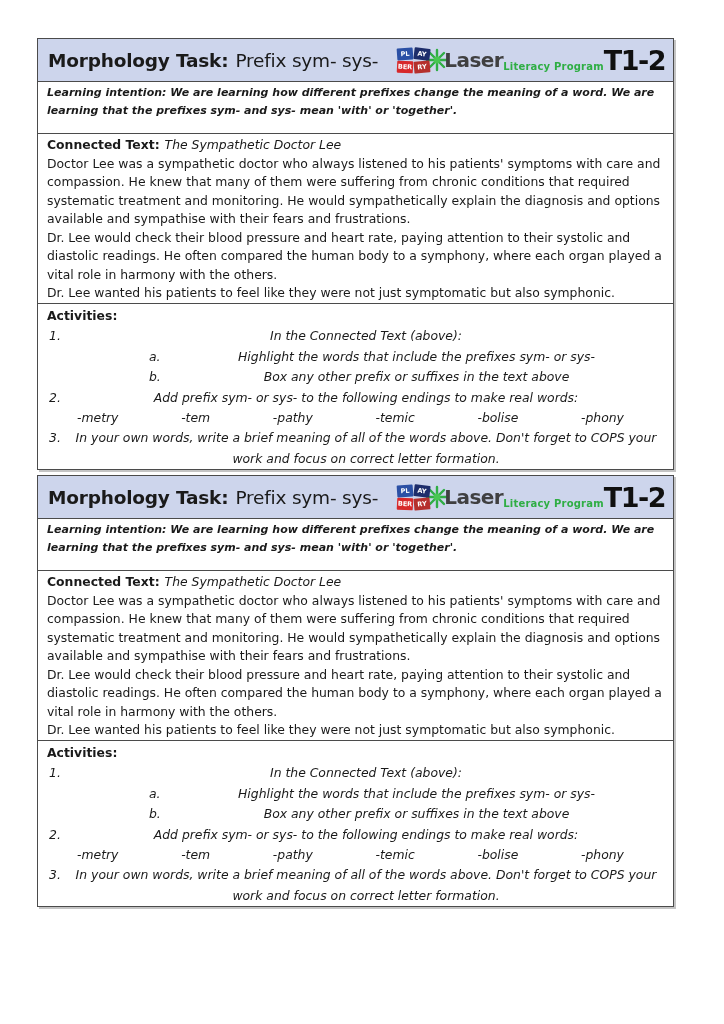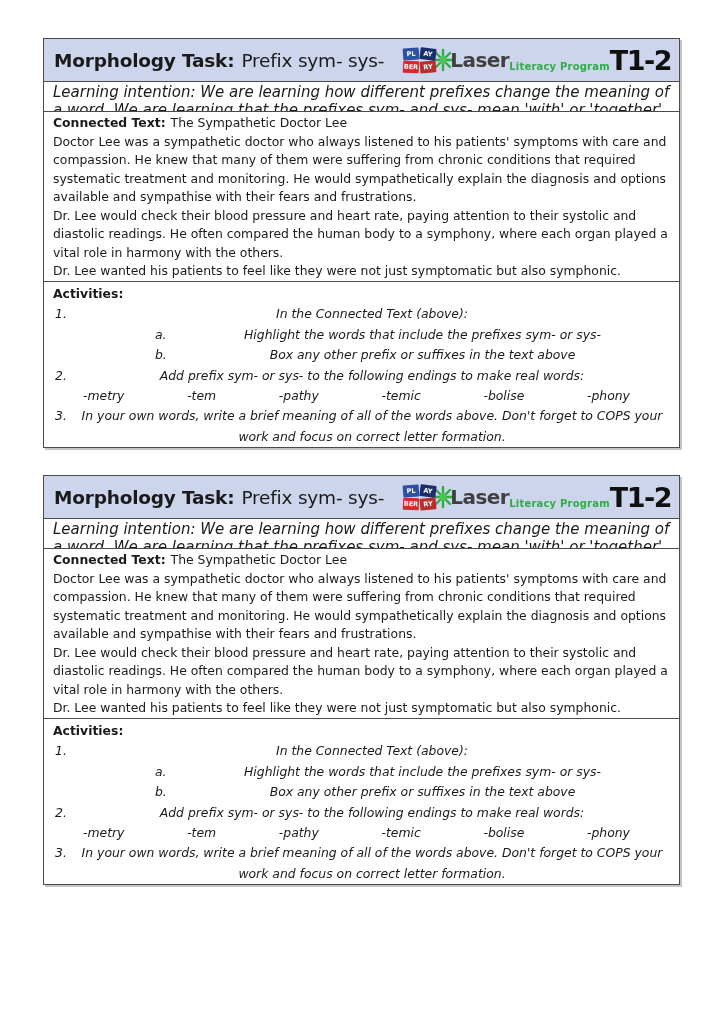--- a/index.html
+++ b/index.html
@@ -6,21 +6,21 @@
   html,body { width:724px; height:1024px; }
   body {
     background:#ffffff;
     font-family:"DejaVu Sans", sans-serif;
     color:#1a1a1a;
     position:relative;
     overflow:hidden;
   }
   .worksheet {
     position:absolute;
-    left:43px;
+    left:37px;
     width:637px;
     border:1px solid #4b4b4b;
     box-shadow:2px 2px 0 #c4c4c4;
     background:#ffffff;
   }
   #ws1 { top:38px; }
   #ws2 { top:475px; }
 
   .row { border-bottom:1px solid #4b4b4b; overflow:hidden; }
   .row:last-child { border-bottom:none; }
@@ -59,37 +59,38 @@
   .t-ber{ background:#d7282a; transform:rotate(3deg); }
   .t-ry { background:#b5302d; transform:rotate(-5deg); }
   .star { margin:0 -2px 0 -2px; }
   .brandcol { display:flex; flex-direction:row; align-items:flex-end; margin-left:-3px; }
   .brand { font-size:20px; font-weight:700; color:#404041; line-height:19px; letter-spacing:-0.5px; }
   .subbrand { font-size:10px; font-weight:bold; color:#2fae44; line-height:7px; letter-spacing:0.2px; }
   .tag { font-size:27px; font-weight:700; color:#101010; letter-spacing:-1.5px; line-height:27px; }
 
   
   .learning-row {
-    height:30px;
+    height:52px;
     padding:2px 9px;
     font-style:italic;
-    font-size:15px;
+    font-size:11px;
     line-height:17.8px;
+    font-weight:bold;
   }
 
   
   .connected-row {
     height:170px;
     padding:2px 9px 0 9px;
     font-size:12.4px;
     line-height:18.5px;
   }
   .connected-row p { margin:0; }
   .ct-label { font-weight:bold; }
-  .ct-title { margin-left:5px; }
+  .ct-title { margin-left:5px;font-style:italic; }
 
   
   .activities-row {
     height:165px;
     padding:2px 9px 8px 9px;
     font-size:12.4px;
     line-height:20.4px;
   }
   .act-label { font-weight:bold; }
   .li { display:flex; font-style:italic; }

